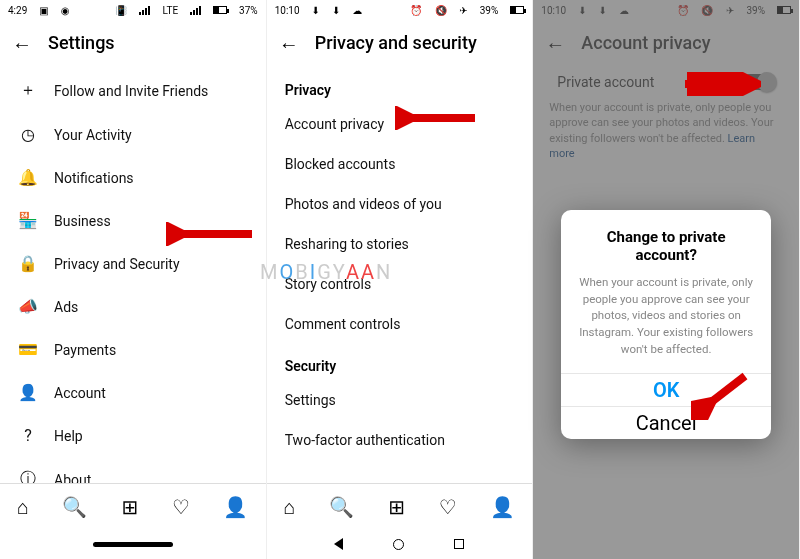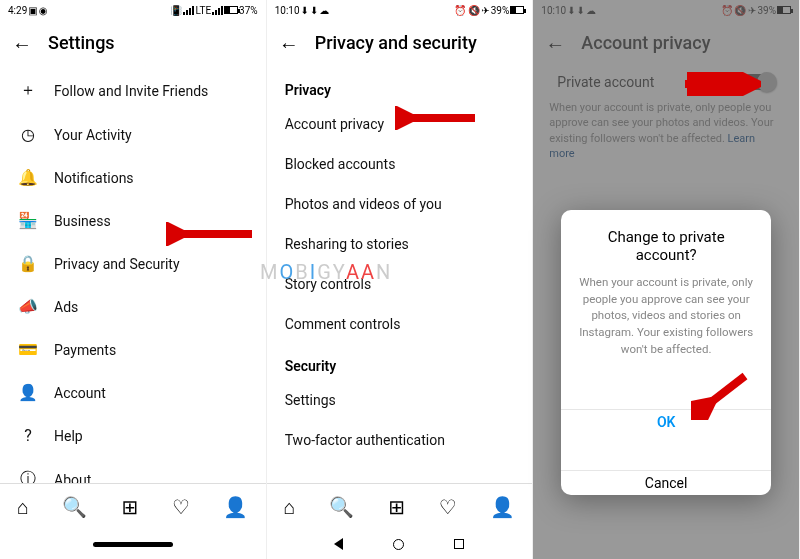--- a/index.html
+++ b/index.html
@@ -3,21 +3,21 @@
 <meta charset="utf-8">
 <style>
   * { box-sizing: border-box; margin: 0; padding: 0; }
   html, body { width: 800px; height: 559px; font-family: -apple-system, "Segoe UI", Roboto, Arial, sans-serif; background: #fff; overflow: hidden; }
   .wrap { display: flex; width: 800px; height: 559px; position: relative; }
   .pane { width: 266.66px; height: 559px; position: relative; background: #fff; display: flex; flex-direction: column; border-right: 1px solid #eee; }
   .pane:last-child { border-right: none; }
 
   
   .status { height: 20px; font-size: 10px; color: #000; display: flex; align-items: center; justify-content: space-between; padding: 0 8px; }
-  .status .left, .status .right { display: flex; align-items: center; gap: 1px; }
+  .status .left, .status .right { display: flex; align-items: center; gap: 12px; }
   .status .ic { font-size: 10px; }
   .sig { display: inline-flex; align-items: flex-end; gap: 1px; }
   .sig i { width: 2px; background: #000; display: inline-block; }
   .sig i:nth-child(1){height:3px} .sig i:nth-child(2){height:5px} .sig i:nth-child(3){height:7px} .sig i:nth-child(4){height:9px}
   .batt { width: 14px; height: 8px; border: 1px solid #000; position: relative; }
   .batt::after { content:""; position:absolute; right:-3px; top:2px; width:2px; height:4px; background:#000; }
   .batt i { display:block; height:100%; background:#000; }
 
   
   .header { height: 44px; display: flex; align-items: center; padding: 0 12px; gap: 16px; }
@@ -45,23 +45,23 @@
   
   .pane3 .dim { position: absolute; inset: 0; background: rgba(90,90,90,0.62); }
   .pane3 .content { position: relative; z-index: 0; }
   .pane3 .row1 { display:flex; align-items:center; justify-content:space-between; padding: 10px 24px; font-size: 14px; color:#333; }
   .toggle { width: 34px; height: 16px; background:#555; border-radius: 10px; position:relative; }
   .toggle::after { content:""; position:absolute; right:-2px; top:-2px; width:20px; height:20px; background:#bbb; border-radius:50%; box-shadow:0 1px 2px rgba(0,0,0,.4); }
   .desc { font-size: 11px; color:#888; padding: 0 16px 10px; line-height:1.4; }
   .desc .lm { color:#164e89; }
 
   .dialog { position:absolute; left:50%; top:210px; transform:translateX(-50%); width:210px; background:#fff; border-radius:10px; box-shadow: 0 6px 30px rgba(0,0,0,.35); z-index:3; text-align:center; padding-top: 18px; }
-  .dialog h3 { font-size: 15px; font-weight:400; padding: 0 16px 10px; }
+  .dialog h3 { font-size: 15px; font-weight:700; padding: 0 16px 10px; }
   .dialog p { font-size: 11.5px; color:#888; padding: 0 18px 16px; line-height:1.45; }
-  .dialog .btn { border-top:1px solid #e6e6e6; padding:4px 0; font-size:14px;margin-top:36px; }
+  .dialog .btn { border-top:1px solid #e6e6e6; padding:4px 0; font-size:20px; }
   .dialog .ok { color:#0095f6; font-weight:600; }
 
   
   .arrow { position:absolute; z-index:5; }
   .arrow svg { display:block; }
 
   
   .wm { position:absolute; left: 260px; top: 260px; z-index: 6; font-size: 20px; letter-spacing: 2px; color:#ccc; font-weight:400; user-select:none; pointer-events:none; }
   .wm b { color:#4aa3e8; font-weight:400; }
   .wm .aa { color:#ef4444; }

